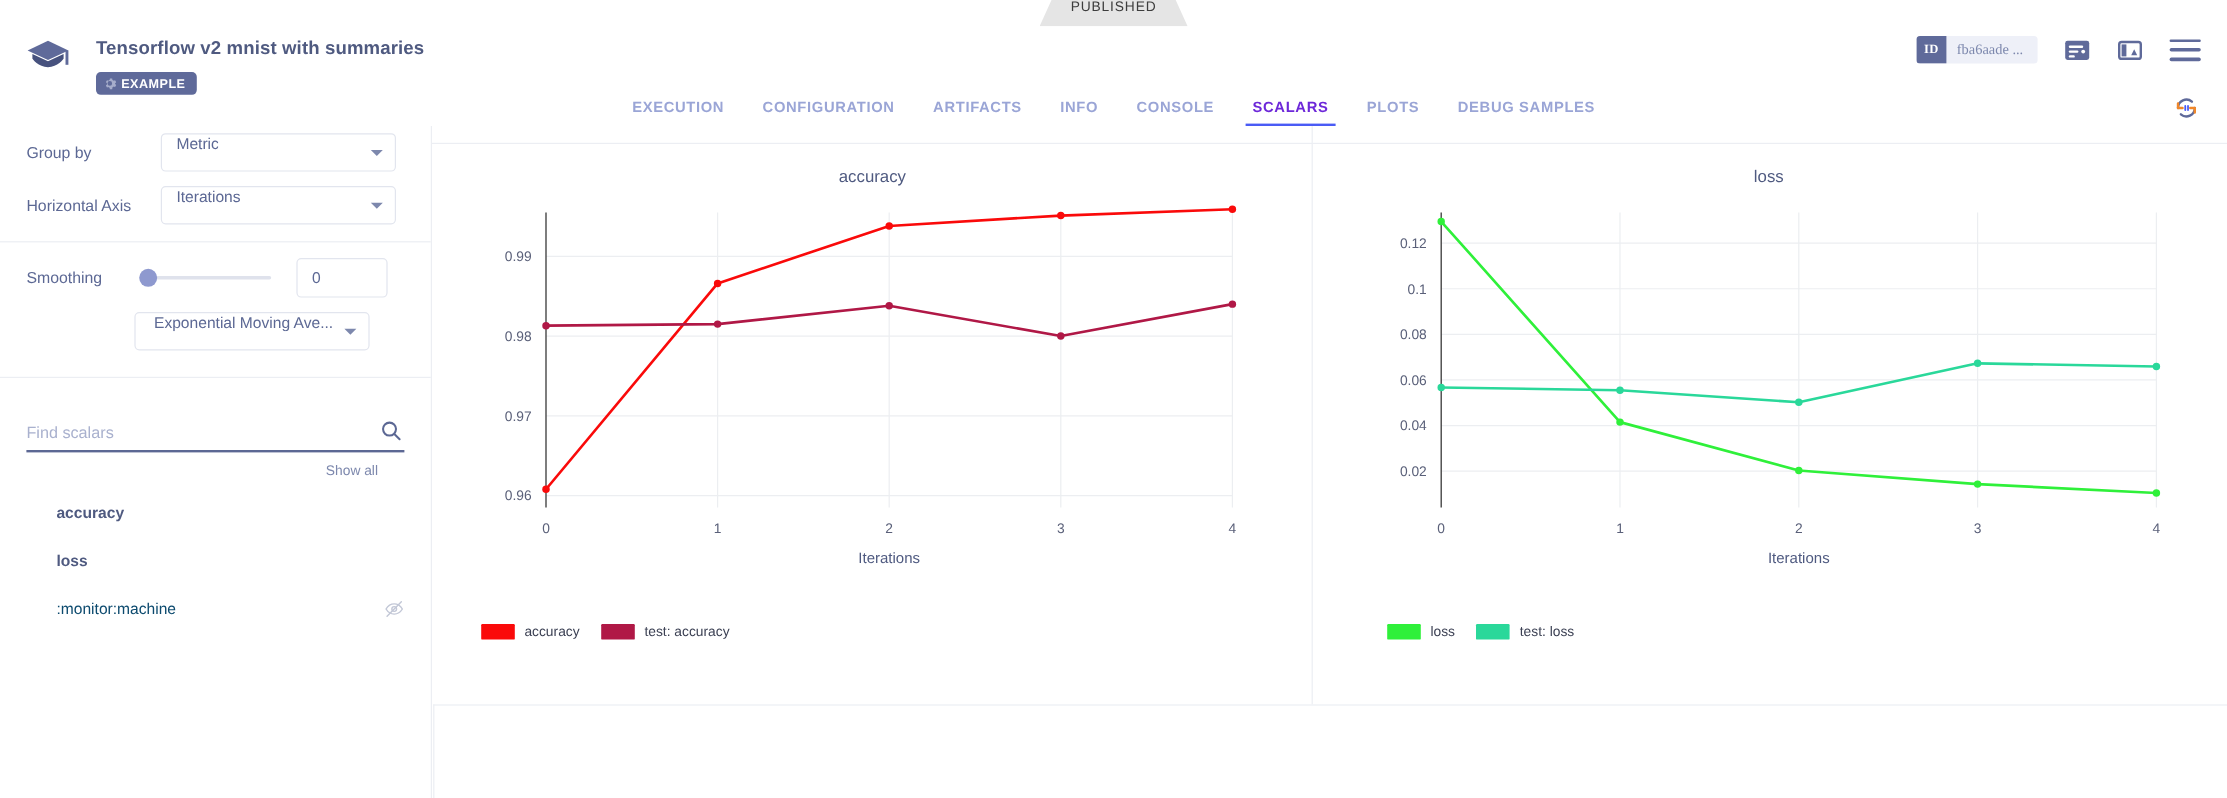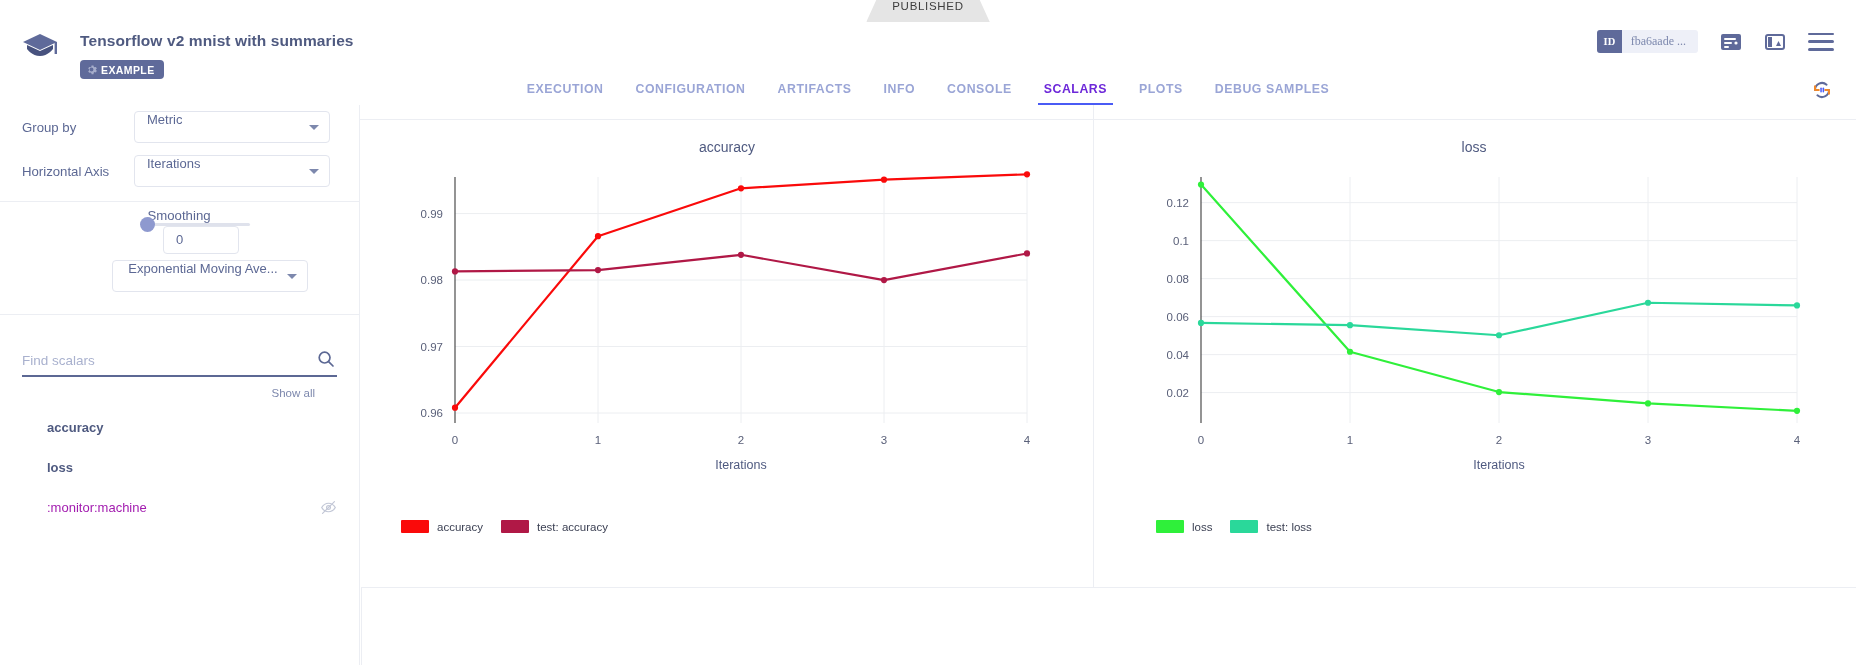--- a/index.html
+++ b/index.html
@@ -79,21 +79,21 @@
     position: relative; width: 196px; height: 32px; border: 1px solid #e2e5ee; border-radius: 4px;
     display: flex; align-items: flex-start; padding: 0 26px 0 12px; background: #fff; cursor: pointer;
   }
   .select span.val { font-size: 13px; color: #5c6894; white-space: nowrap; overflow: hidden; text-overflow: ellipsis; }
   .caret {
     position: absolute; right: 10px; top: 13px;
     width: 0; height: 0; border-left: 5px solid transparent; border-right: 5px solid transparent;
     border-top: 5px solid #7d88ad;
   }
   .divider { height: 1px; background: #eceef3; margin: 8px 0 6px 0; }
-  .smoothing-row { display: flex; align-items: center; height: 46px; padding-left: 22px; flex-direction: column; }
+  .smoothing-row { display: flex; align-items: center; height: 46px; padding-left: 22px; }
   .slider-track { position: relative; width: 104px; height: 3px; background: #dfe2ec; border-radius: 2px; margin-left: 14px; }
   .slider-thumb { position: absolute; left: -6px; top: -6px; width: 15px; height: 15px; border-radius: 50%; background: #8e99cf; cursor: pointer; }
   .num-input {
     margin-left: 21px; width: 76px; height: 33px; border: 1px solid #e2e5ee; border-radius: 4px;
     display: flex; align-items: center; padding-left: 12px; font-size: 13px; color: #5c6894; background:#fff;
   }
   .ema-row { display: flex; padding-left: 112px; margin-top: 6px; }
   .ema-select { width: 196px; }
   .ema-select span.val { text-align: center; width: 100%; }
 
@@ -105,21 +105,21 @@
   .search-placeholder { font-size: 13.5px; color: #a9b1ce; }
   .search-icon { position: absolute; right: 2px; top: 5px; width: 18px; height: 18px; cursor: pointer; }
   .show-all { text-align: right; padding: 10px 22px 0 0; font-size: 11.5px; color: #7d88ad; cursor: pointer; }
 
   .scalar-list { margin-top: 8px; }
   .scalar-item {
     display: flex; align-items: center; justify-content: space-between;
     height: 40px; padding: 0 22px 0 47px; font-size: 13px; font-weight: 700;
     color: #4f5a80; cursor: pointer;
   }
-  .scalar-item.muted { color: #a21caf; font-weight: 400; }
+  .scalar-item.muted { color: #0c4a6e; font-weight: 400; }
   .eye-off { width: 17px; height: 17px; opacity: .6; cursor: pointer; }
 
   
   .charts {
     position: absolute; left: 361px; top: 105px; right: 0; height: 482px;
     display: flex;
   }
   .chart-panel { position: relative; height: 482px; }
   .chart-panel.left { width: 733px; border-right: 1px solid #eceef3; }
   .chart-panel.right { width: 760px; }

